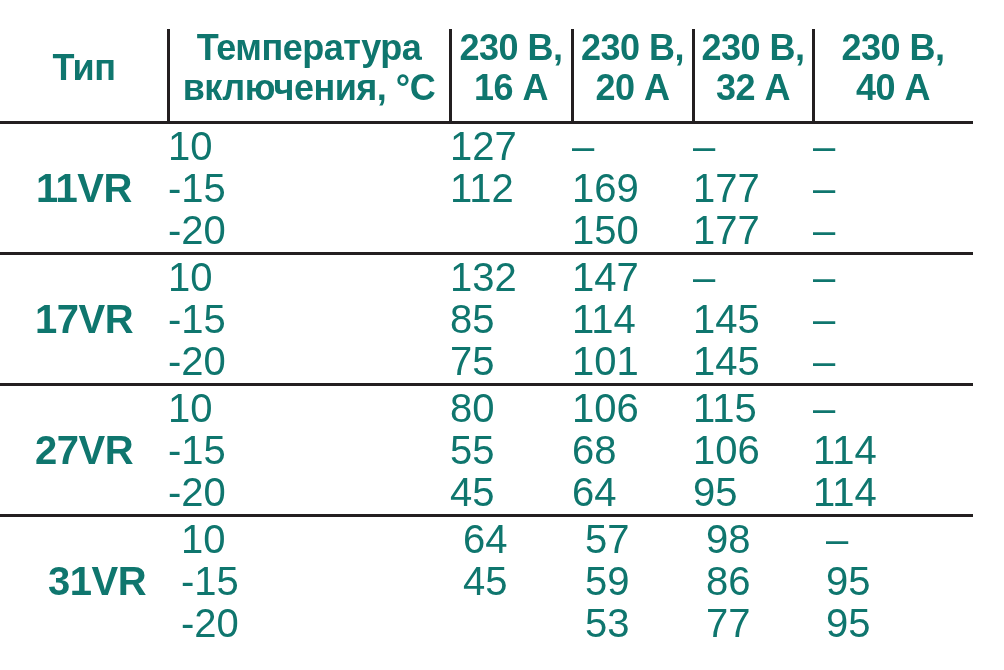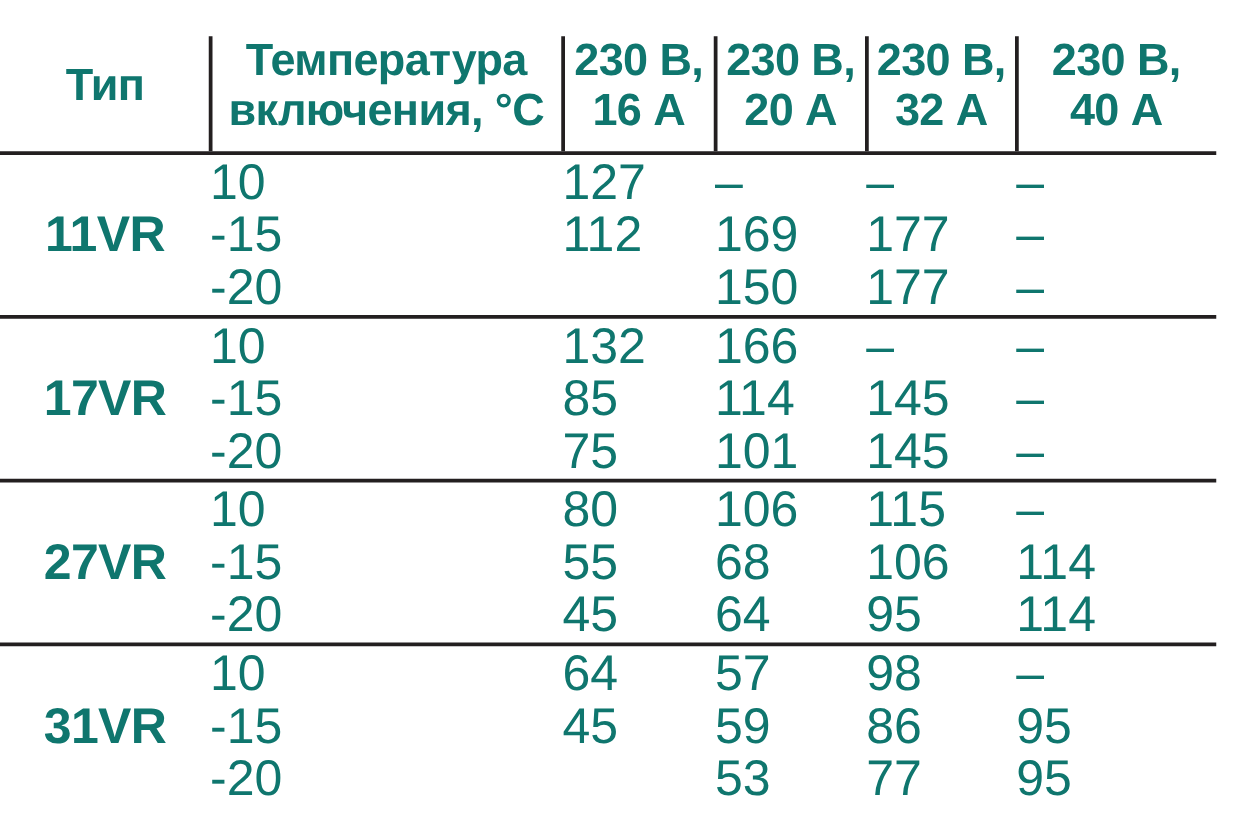--- a/index.html
+++ b/index.html
@@ -56,20 +56,21 @@
   .vl-4 { left: 692px; }
   .vl-5 { left: 812px; }
   
   .tgroup {
     border-bottom: 3px solid #231f20;
     padding: 1px 0;
     font-size: 40px;
   }
   .tgroup.last {
     border-bottom: none;
+    margin-left: 13px;
   }
   .type-cell {
     display: flex;
     align-items: center;
     justify-content: center;
     font-weight: 700;
     letter-spacing: -0.5px;
   }
   .stack .r {
     text-align: left;
@@ -153,21 +154,21 @@
         <div class="r">10</div>
         <div class="r">-15</div>
         <div class="r">-20</div>
       </div>
       <div class="stack">
         <div class="r">132</div>
         <div class="r">85</div>
         <div class="r">75</div>
       </div>
       <div class="stack">
-        <div class="r">166</div>
+        <div class="r">147</div>
         <div class="r">114</div>
         <div class="r">101</div>
       </div>
       <div class="stack">
         <div class="r">–</div>
         <div class="r">145</div>
         <div class="r">145</div>
       </div>
       <div class="stack pad-r">
         <div class="r">–</div>

